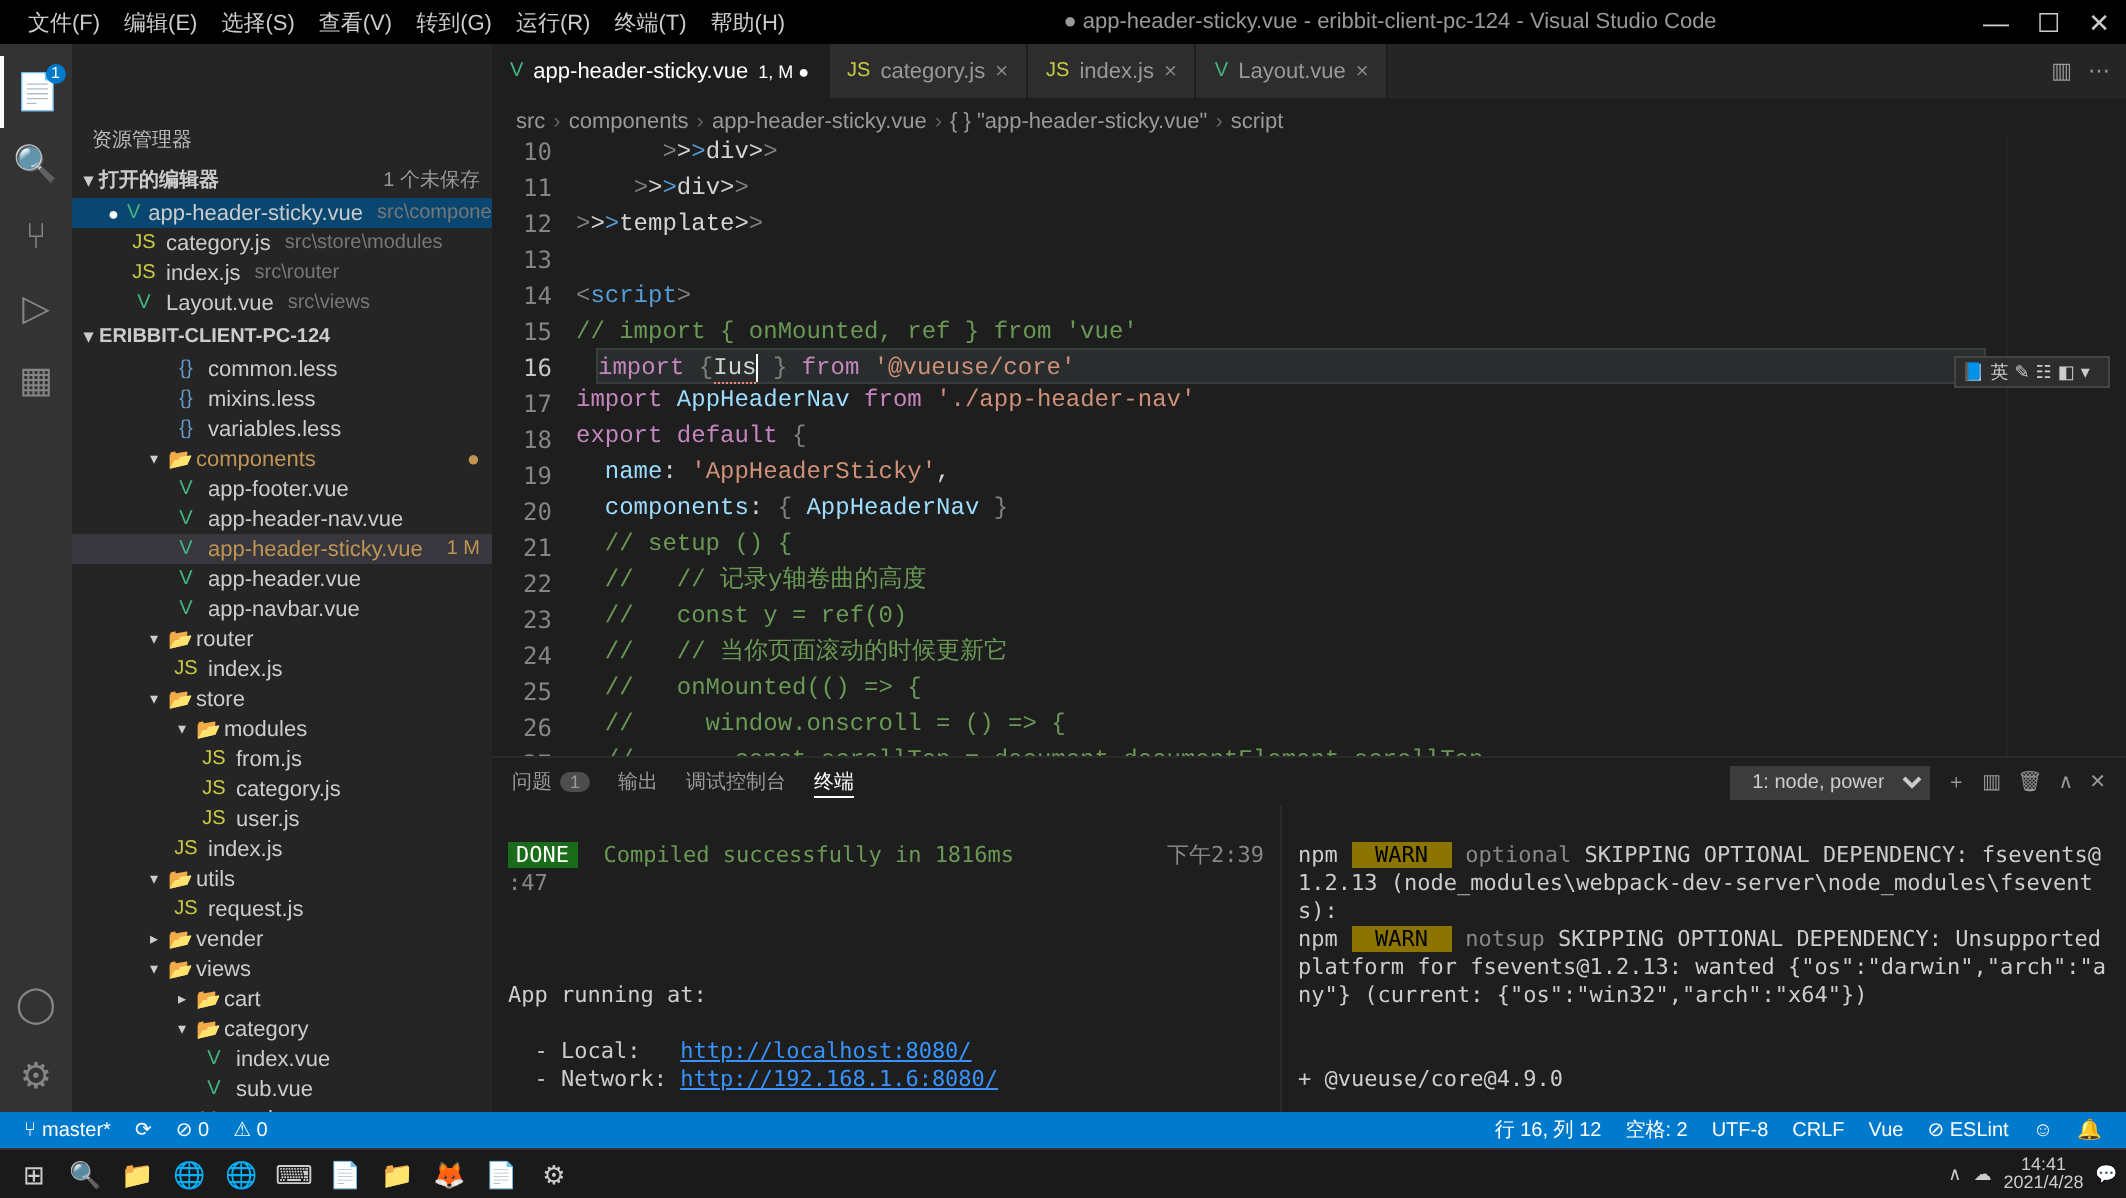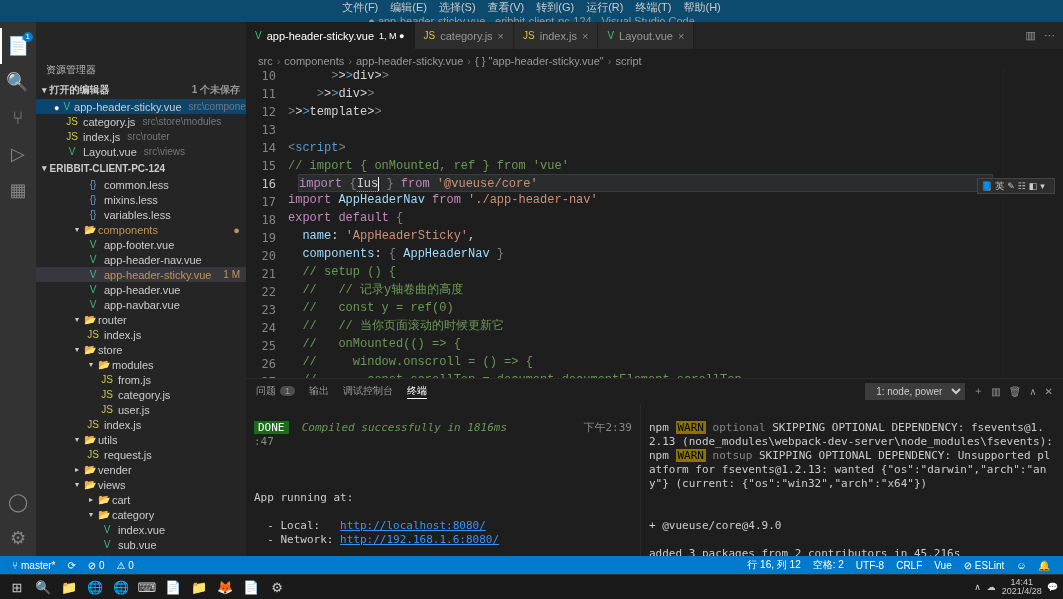--- a/index.html
+++ b/index.html
@@ -9,27 +9,26 @@
   background: #1e1e1e;
   color: #cccccc;
   width: 1063px;
   height: 599px;
   overflow: hidden;
   display: flex;
   flex-direction: column;
 }
 .titlebar {
   height: 22px;
-  background: #0c4a6e;
+  background: #000000;
   display: flex;
   align-items: center;
   padding: 0 8px;
   font-size: 11px;
   color: #cccccc;
-  flex-direction: column;
 }
 .titlebar .menu { display: flex; gap: 0; }
 .titlebar .menu span { padding: 0 6px; cursor: pointer; }
 .titlebar .title { flex: 1; text-align: center; color: #999; }
 .titlebar .win-controls { display: flex; gap: 14px; color: #ccc; font-size: 13px; }
 .body { flex: 1; display: flex; min-height: 0; }
 .activitybar {
   width: 36px;
   background: #333333;
   display: flex;
@@ -229,22 +228,22 @@
 }
 .term-left {
   width: 395px;
   padding: 4px 8px;
   color: #ccc;
   border-right: 1px solid #2a2a2a;
   white-space: pre-wrap;
 }
 .term-right { flex: 1; padding: 4px 8px; color: #ccc; white-space: pre-wrap; word-break: break-all; }
 .done { background: #1a6b1a; color: #fff; padding: 0 4px; }
-.warn { background: #8b7500; color: #000; padding: 0 2px; }
-.green { color: #6a9955; font-style: italic; }
+.warn { background: #8b7500; color: #000; padding: 0 12px; }
+.green { color: #6a9955; }
 .link { color: #3794ff; text-decoration: underline; }
 .grey { color: #888; }
 .statusbar {
   height: 18px;
   background: #007acc;
   color: #fff;
   display: flex;
   align-items: center;
   font-size: 10px;
   padding: 0 6px;
@@ -304,21 +303,21 @@
     <div class="spacer"></div>
     <div class="act-icon">◯</div>
     <div class="act-icon">⚙</div>
   </div>
 
   <div class="sidebar">
     <div class="sidebar-header">资源管理器</div>
     <div class="section-header">
       <span class="chev">▾</span>
       <span>打开的编辑器</span>
-      <span style="margin-left:auto;font-weight:bold;color:#999;">1 个未保存</span>
+      <span style="margin-left:auto;font-weight:normal;color:#999;">1 个未保存</span>
     </div>
     <div id="open-editors">
         <div class="file-row selected">
           <span class="dot modified"></span>
           <span class="icon ic-vue">V</span>
           <span>app-header-sticky.vue</span>
           <span class="path">src\components</span>
           <span class="right">1  M</span>
         </div>
         <div class="file-row">

